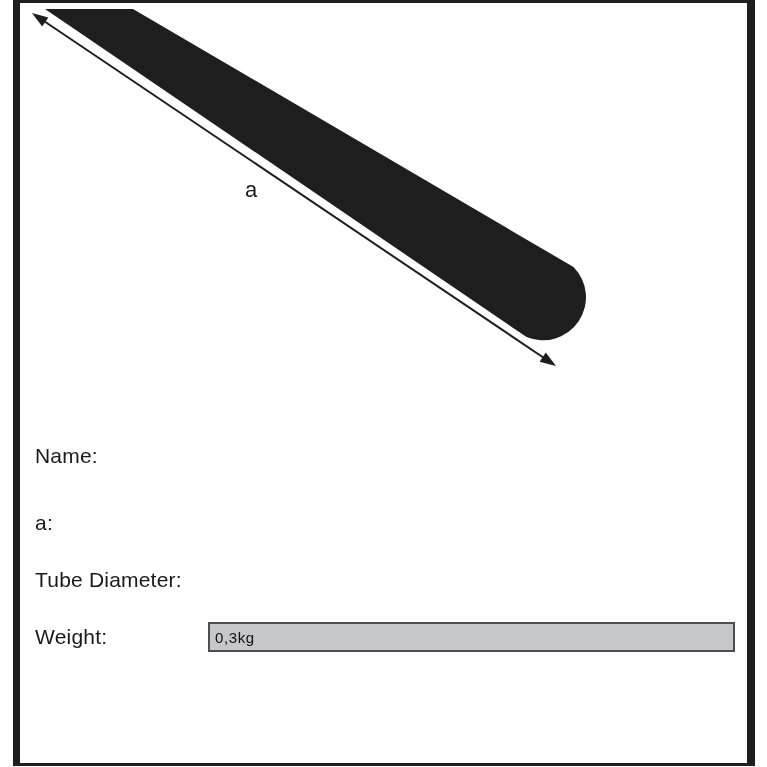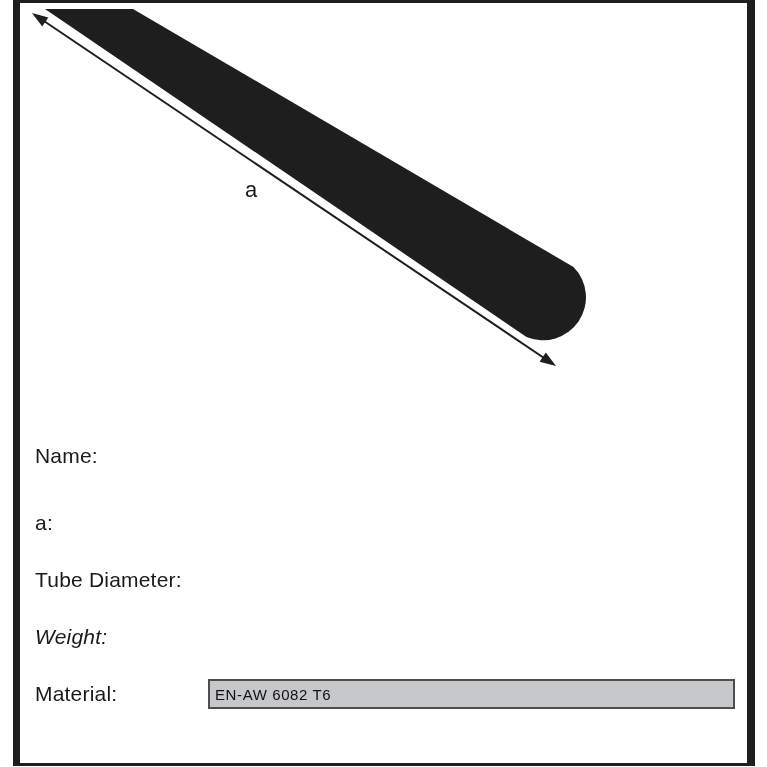--- a/index.html
+++ b/index.html
@@ -41,21 +41,21 @@
   .fields {
     position: absolute;
     left: 0; top: 0;
     width: 767px; height: 767px;
   }
   .field-row { position: absolute; left: 0; width: 767px; height: 30px; }
   .row-0 { top: 394px; }
   .row-1 { top: 441px; }
   .row-2 { top: 508px; }
   .row-3 { top: 565px; padding-left: 15px; }
-  .row-4 { top: 622px; font-style: italic; }
+  .row-4 { top: 622px; }
   .row-5 { top: 679px; }
   .field-label {
     position: absolute;
     left: 35px; top: 0;
     width: 170px; height: 30px;
     line-height: 30px;
     font-size: 21px;
     letter-spacing: 0.2px;
     color: var(--label-color);
     white-space: nowrap;
@@ -115,23 +115,20 @@
     <div class="field-row row-2">
       <div class="field-label">a:</div>
     </div>
 
     <div class="field-row row-3">
       <div class="field-label">Tube Diameter:</div>
     </div>
 
     <div class="field-row row-4">
       <div class="field-label">Weight:</div>
+      <div class="field-box">
+        <span class="field-value">0,3kg</span>
+      </div>
     </div>
 
-    <div class="field-row row-5">
-      <div class="field-label">Material:</div>
-      <div class="field-box">
-        <span class="field-value">EN-AW 6082 T6</span>
-      </div>
-    </div>
 
   </div>
 </div>
 
 </body></html>

